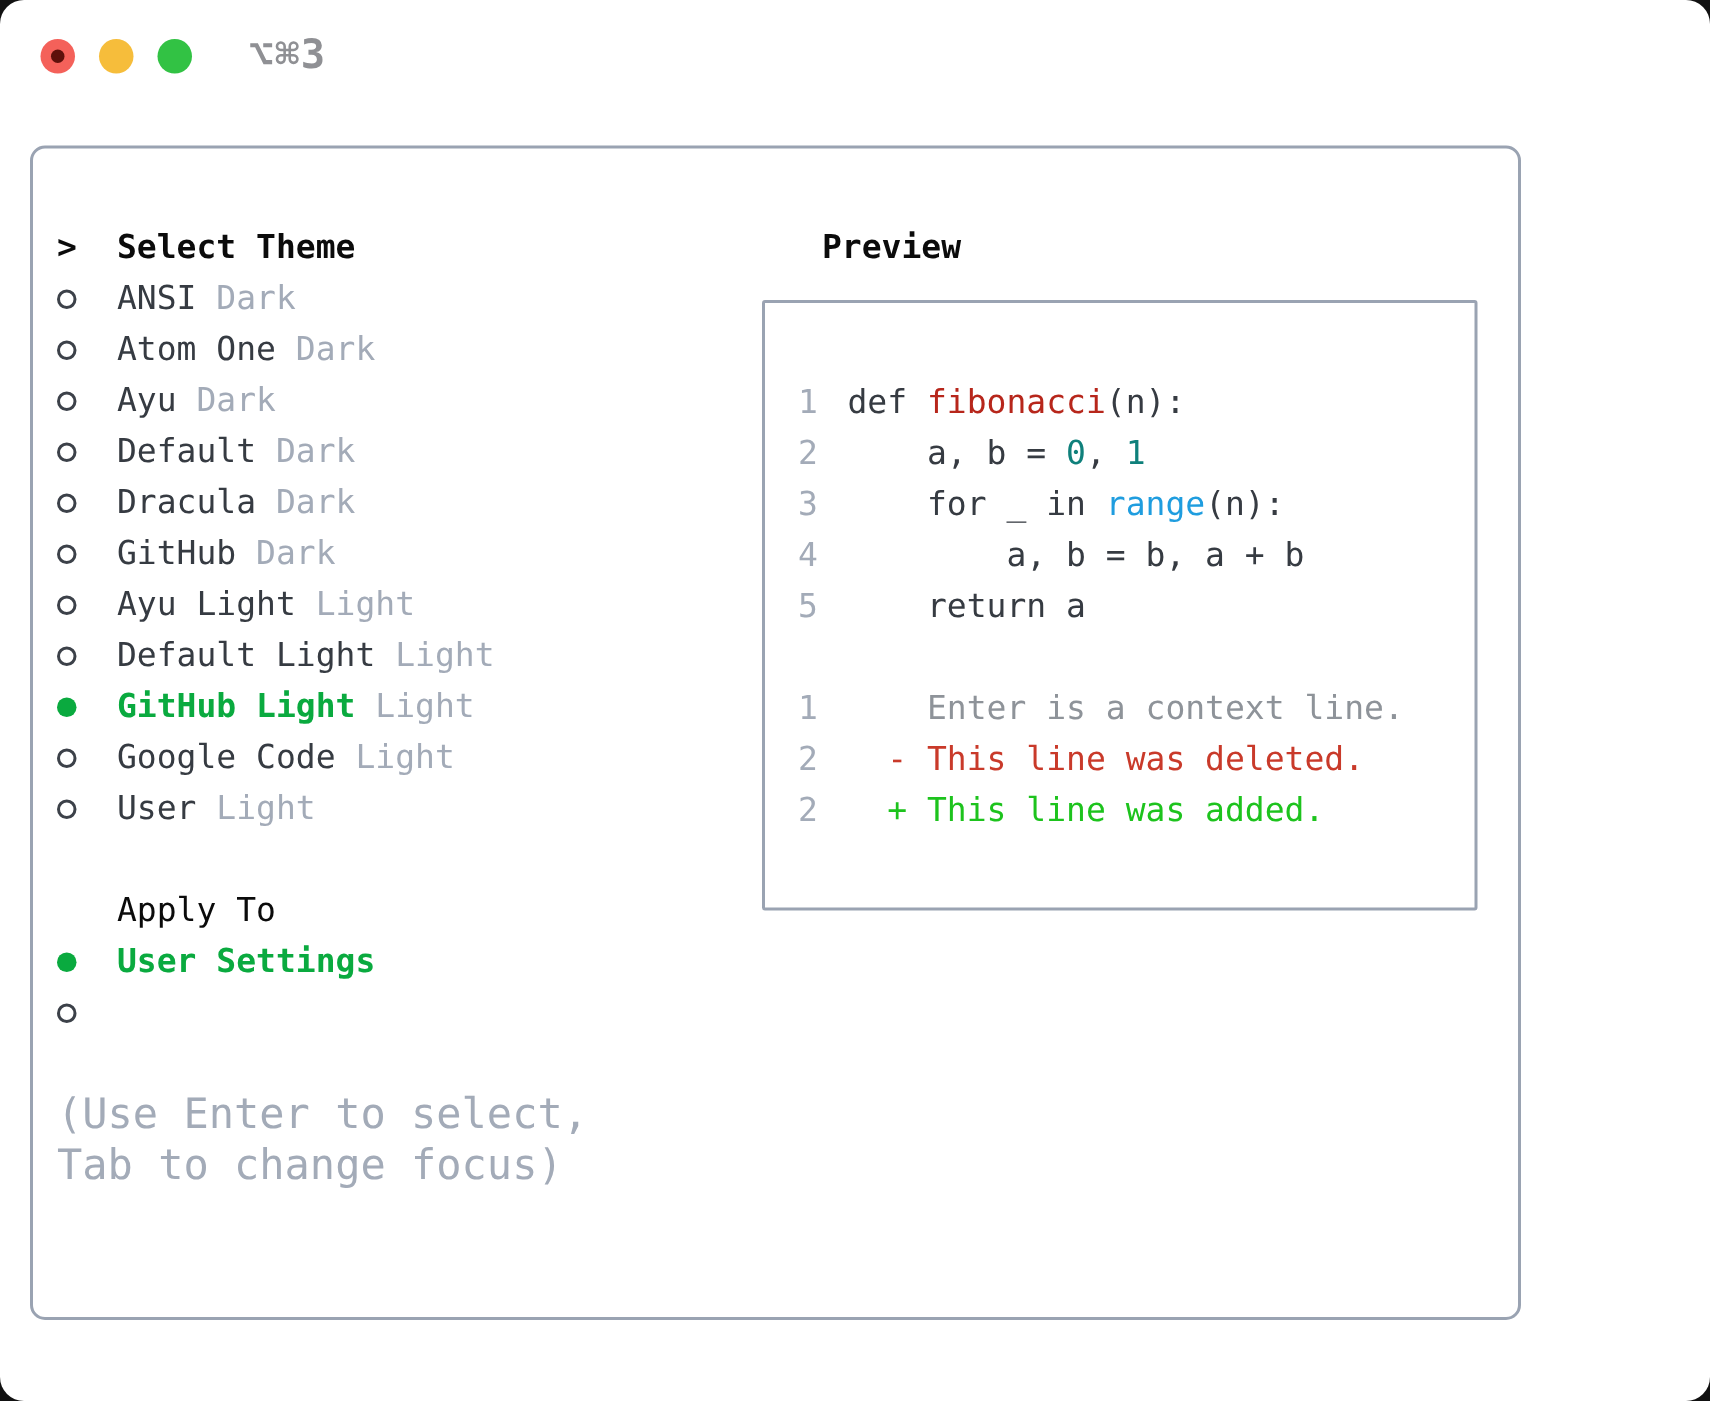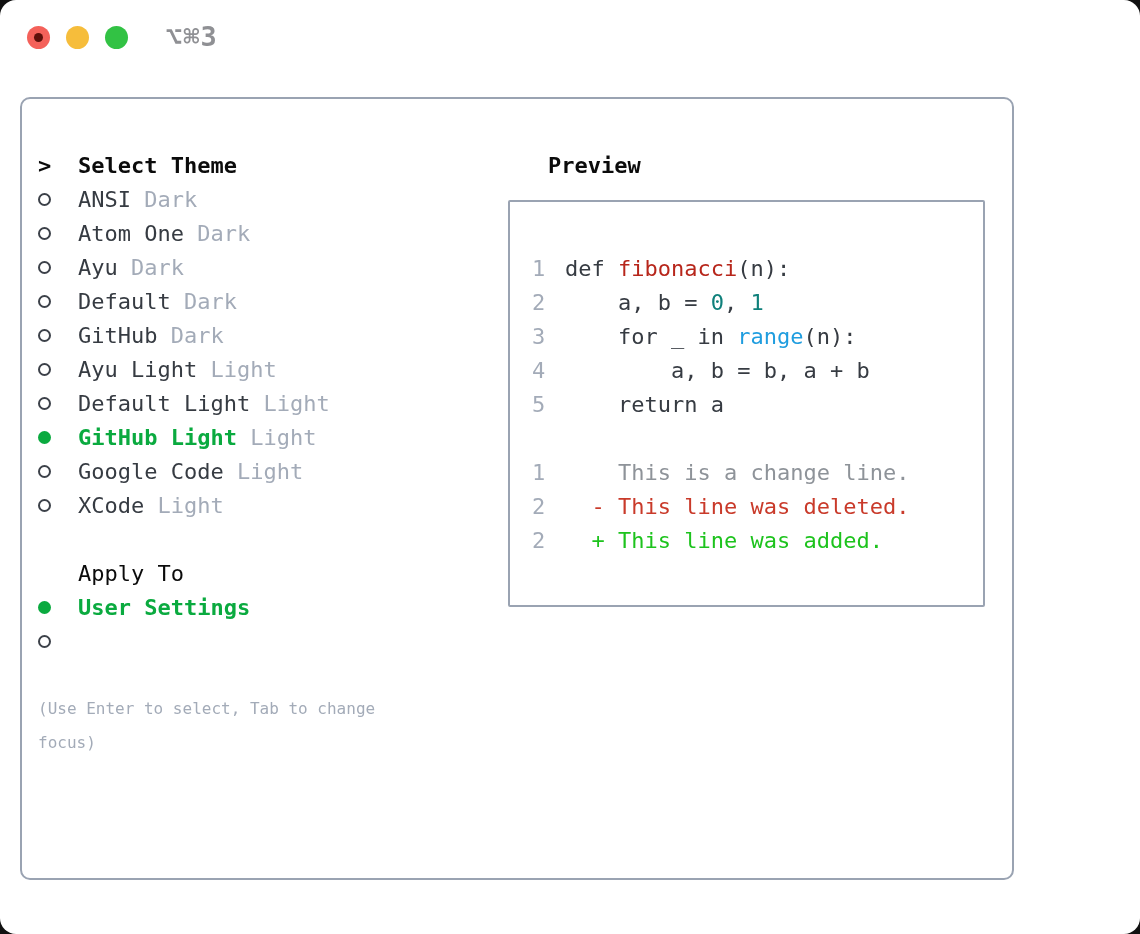--- a/index.html
+++ b/index.html
@@ -39,21 +39,21 @@
   .radio{width:13px;height:13px;box-sizing:border-box;border:2px solid #3c4149;border-radius:50%;}
   .radio.on{border:none;background:var(--accent-green);}
   .row .label{white-space:pre;margin-left:12px;}
   .row.sel .name{color:var(--accent-green);font-weight:bold;}
   .variant{color:var(--muted-gray);}
   .hdr{font-weight:bold;color:var(--text-black);}
   .subhdr{color:var(--text-black);}
   .spacer{height:34px;}
   .hint{
     margin-top:34px;width:392px;
-    font-size:16px;line-height:34px;color:var(--muted-gray);
+    font-size:28px;line-height:34px;color:var(--muted-gray);
   }
   
   .preview-head{position:absolute;left:478px;top:49px;height:34px;display:flex;align-items:center;
     font-size:22px;font-weight:bold;color:var(--text-black);margin-left:48px;}
   .preview-box{
     position:absolute;left:486px;top:101px;width:477px;height:407px;
     box-sizing:border-box;border:2px solid var(--border-gray);border-radius:2px;
     padding:49px 0 0 22px;background:#fff;overflow:hidden;
   }
   .pline{display:flex;height:34px;align-items:center;font-size:22px;}
@@ -108,20 +108,26 @@
           <div class="row">
             <span class="bullet-cell">
               <span class="radio"></span>
             </span>
             <span class="label"><span class="name">Default</span> <span class="variant">Dark</span></span>
           </div>
           <div class="row">
             <span class="bullet-cell">
               <span class="radio"></span>
             </span>
+            <span class="label"><span class="name">Dracula</span> <span class="variant">Dark</span></span>
+          </div>
+          <div class="row">
+            <span class="bullet-cell">
+              <span class="radio"></span>
+            </span>
             <span class="label"><span class="name">GitHub</span> <span class="variant">Dark</span></span>
           </div>
           <div class="row">
             <span class="bullet-cell">
               <span class="radio"></span>
             </span>
             <span class="label"><span class="name">Ayu Light</span> <span class="variant">Light</span></span>
           </div>
           <div class="row">
             <span class="bullet-cell">
@@ -138,21 +144,21 @@
           <div class="row">
             <span class="bullet-cell">
               <span class="radio"></span>
             </span>
             <span class="label"><span class="name">Google Code</span> <span class="variant">Light</span></span>
           </div>
           <div class="row">
             <span class="bullet-cell">
               <span class="radio"></span>
             </span>
-            <span class="label"><span class="name">XCode</span> <span class="variant">Light</span></span>
+            <span class="label"><span class="name">User</span> <span class="variant">Light</span></span>
           </div>
         </div>
 
       <div class="spacer"></div>
 
       <div class="row">
         <span class="bullet-cell"></span>
         <span class="label subhdr">Apply To</span>
       </div>
       <div id="apply-list">
@@ -194,21 +200,21 @@
           </div>
           <div class="pline">
             <span class="ln">5</span>
             <span class="code"><span class="tok-plain">    return a</span></span>
           </div>
         </div>
       <div class="spacer"></div>
       <div id="diff-lines">
           <div class="pline">
             <span class="ln">1</span>
-            <span class="code"><span class="tok-context">    This is a change line.</span></span>
+            <span class="code"><span class="tok-context">    Enter is a context line.</span></span>
           </div>
           <div class="pline">
             <span class="ln">2</span>
             <span class="code"><span class="tok-deleted">  - This line was deleted.</span></span>
           </div>
           <div class="pline">
             <span class="ln">2</span>
             <span class="code"><span class="tok-added">  + This line was added.</span></span>
           </div>
         </div>

